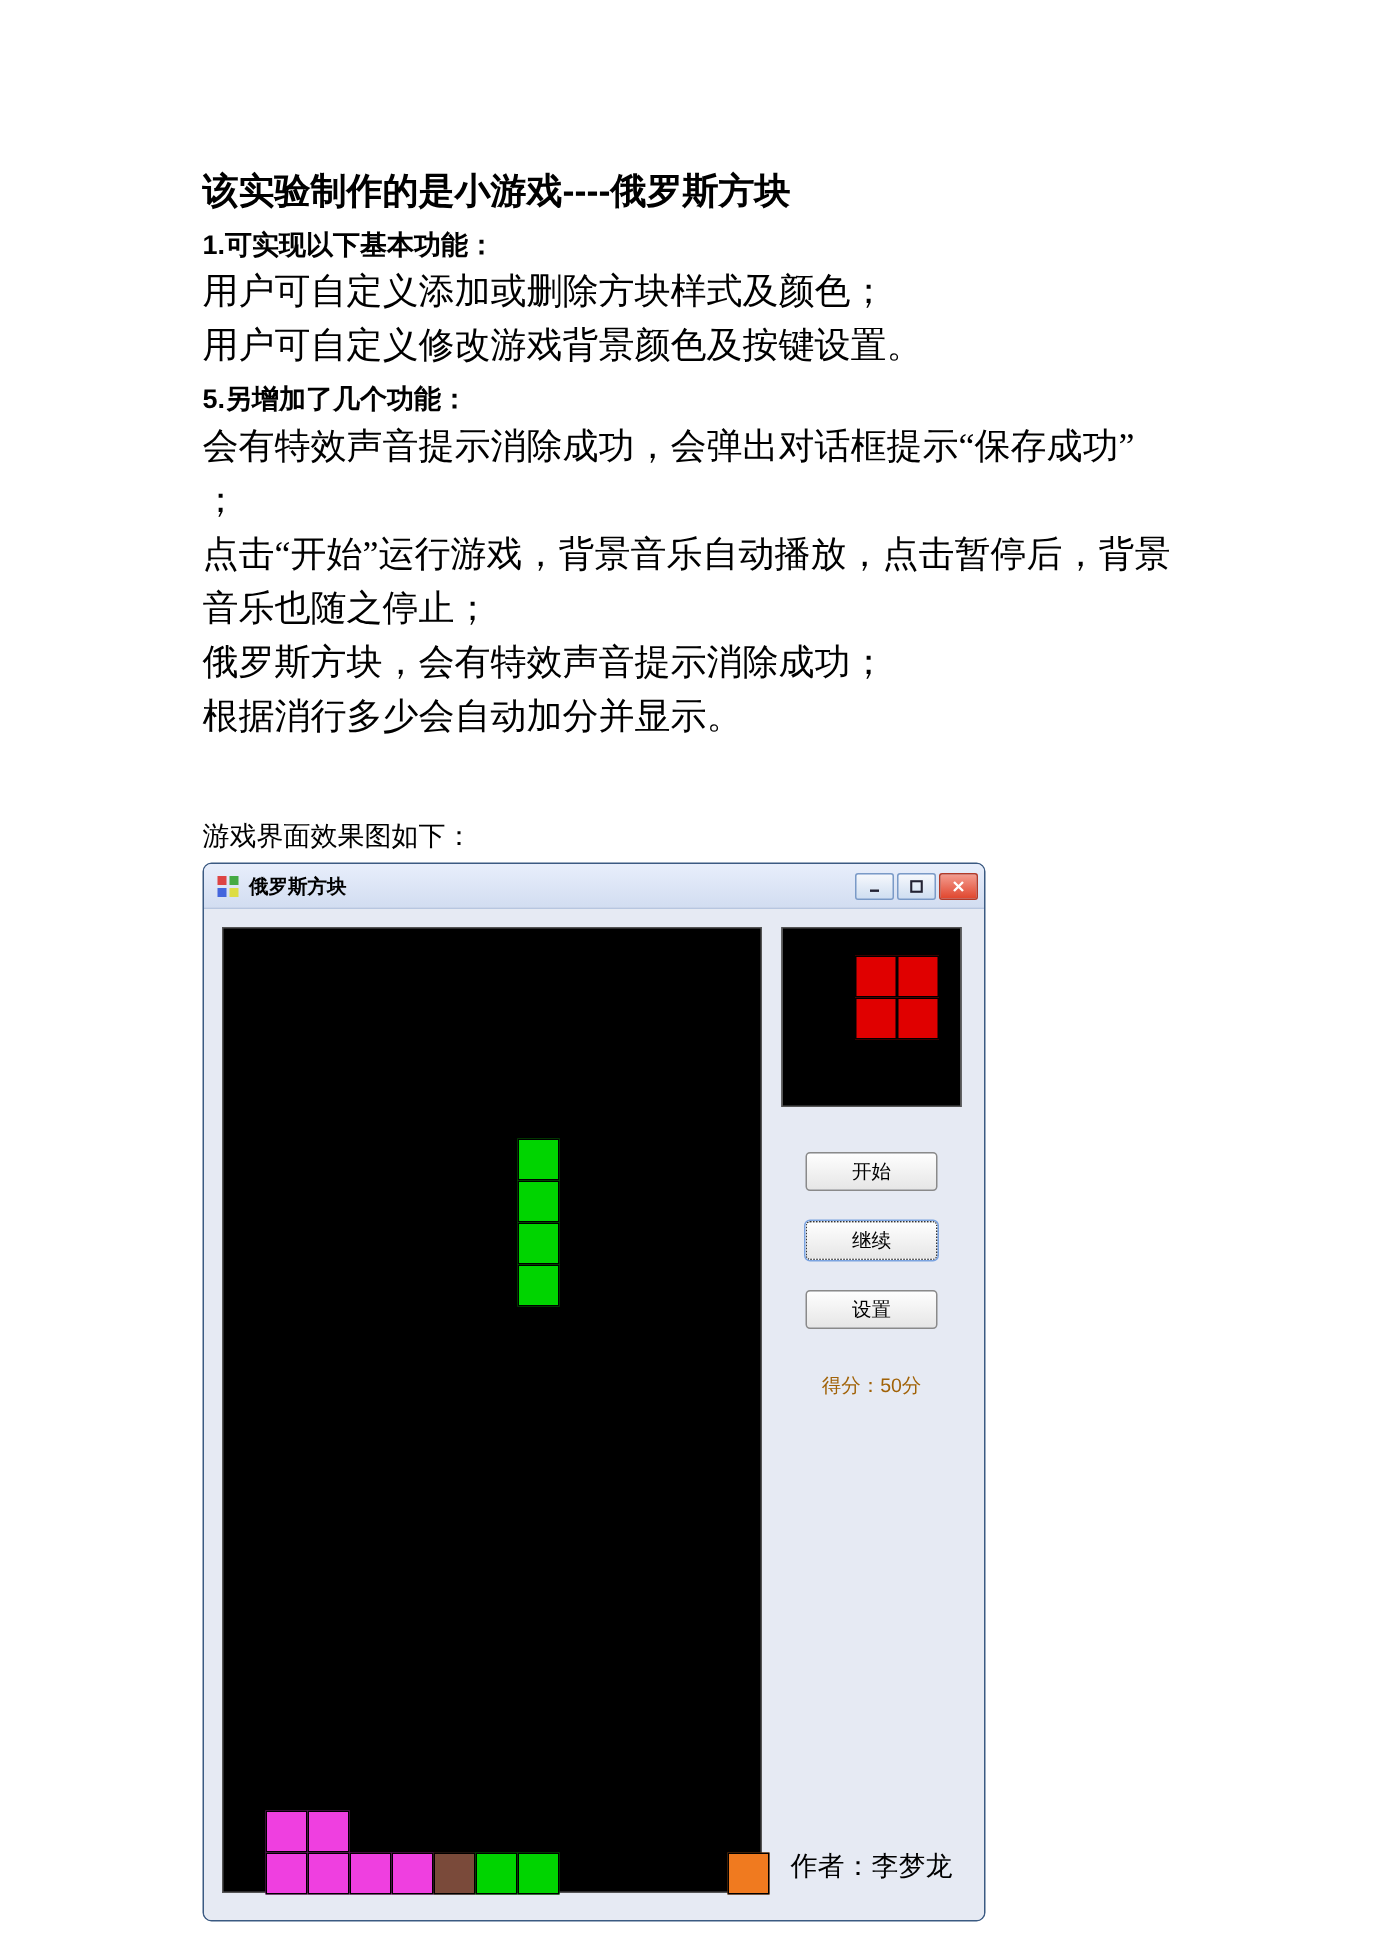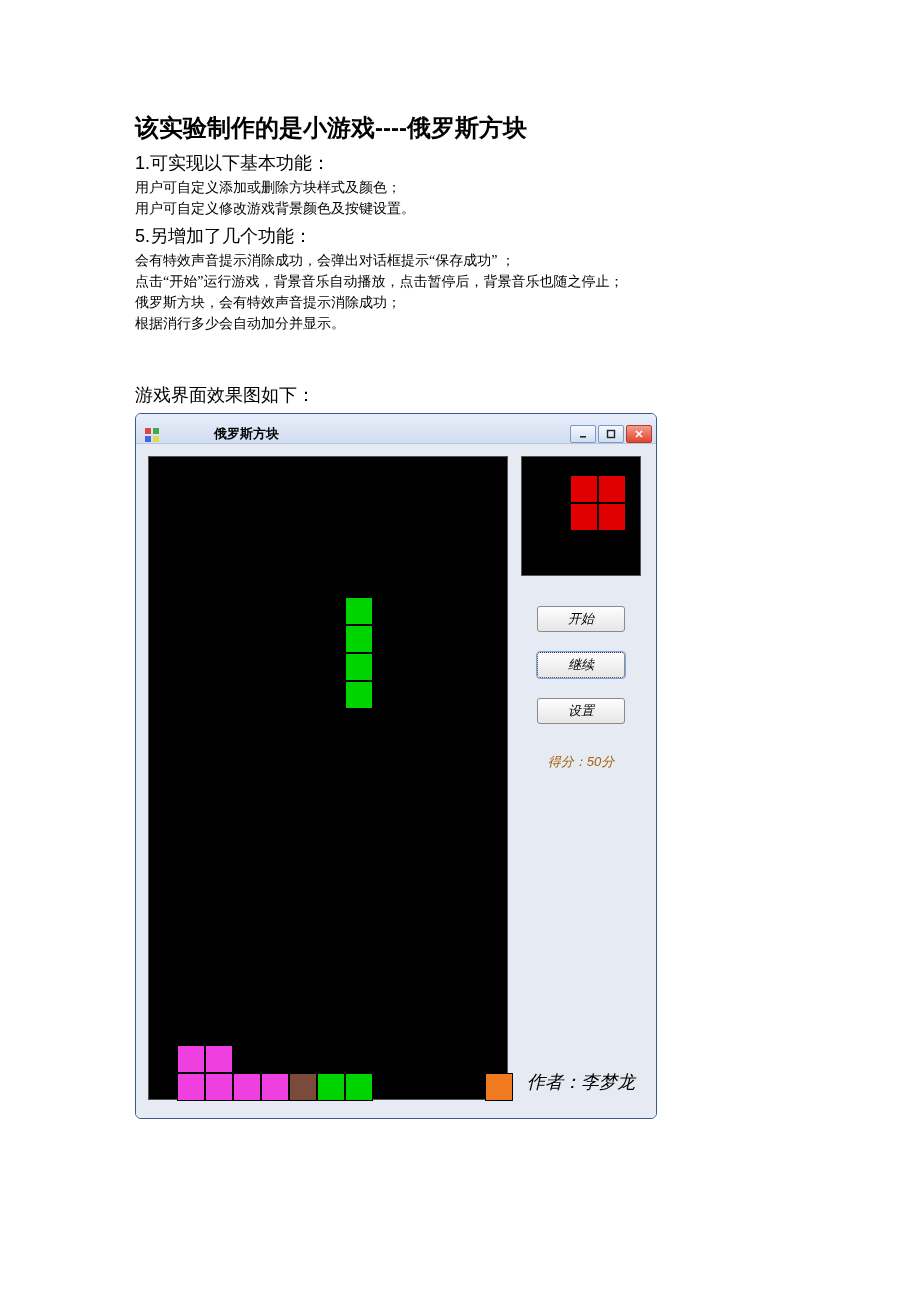--- a/index.html
+++ b/index.html
@@ -12,26 +12,26 @@
     color: #000;
     line-height: 1.5;
   }
   .doc-title {
     font-size: 24px;
     font-weight: bold;
     font-family: "SimHei", "Heiti SC", sans-serif;
   }
   .sec-head {
     font-size: 18px;
-    font-weight: normal;
+    font-weight: bold;
     font-family: "SimHei", "Heiti SC", sans-serif;
     margin-top: 4px;
   }
   .para {
-    font-size: 14px;
+    font-size: 24px;
     font-family: "SimSun", "Songti SC", serif;
   }
   .caption {
     font-size: 18px;
     font-weight: normal;
     font-family: "SimHei", "Heiti SC", sans-serif;
     margin-top: 48px;
     margin-bottom: 4px;
   }
   
@@ -40,24 +40,23 @@
     border: 1px solid #3b5a82;
     border-radius: 6px;
     overflow: hidden;
     background: #e6eaf3;
     font-family: "Microsoft YaHei", "Tahoma", sans-serif;
   }
   .titlebar {
     height: 30px;
     background: linear-gradient(#e8eefb, #d2ddf1);
     display: flex;
-    align-items: flex-end;
+    align-items: center;
     padding: 0 4px 0 8px;
     border-bottom: 1px solid #b7c6e0;
-    gap: 48px;
   }
   .title-icon {
     width: 16px; height: 16px;
     display: flex; align-items: center; justify-content: center;
     margin-right: 6px;
   }
   .title-text {
     font-size: 13px;
     font-weight: bold;
     color: #000;
@@ -79,21 +78,21 @@
     gap: 10px;
     background: #e6eaf3;
   }
   .playfield {
     width: 360px;
     height: 644px;
     background: #000;
     position: relative;
     border: 1px solid #555;
   }
-  .sidebar { flex: 1; display: flex; flex-direction: column; align-items: center; font-style: italic; }
+  .sidebar { flex: 1; display: flex; flex-direction: column; align-items: center; }
   .preview {
     width: 120px; height: 120px;
     background: #000;
     border: 1px solid #555;
 METANATION: none;
     position: relative;
     margin-bottom: 20px;
   }
   .btn {
     width: 88px;

